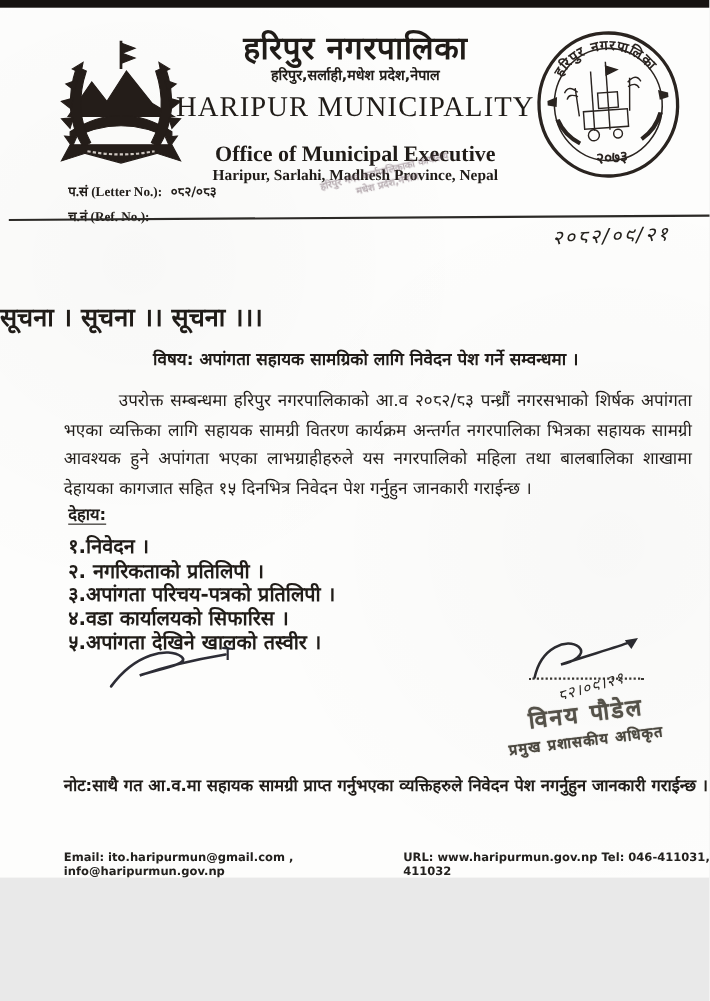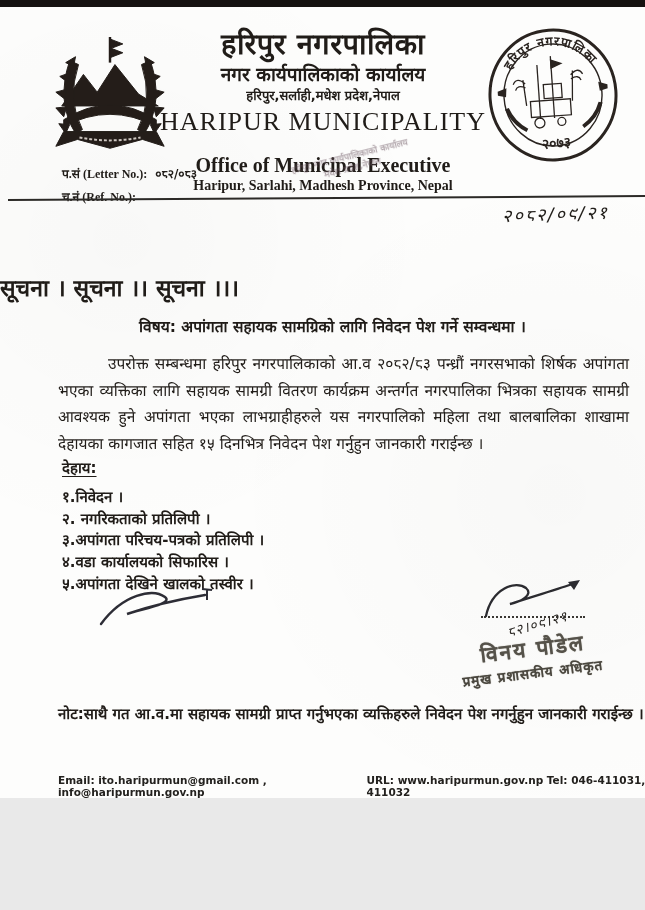--- a/index.html
+++ b/index.html
@@ -49,21 +49,21 @@
   }
 
   
   .notice-title{position:absolute;left:0;right:0;top:271px;text-align:left;font-size:23px;font-weight:bold;}
   .subject{position:absolute;left:0;right:12px;top:315px;text-align:center;font-size:15.5px;font-weight:bold;}
   .body-para{
     position:absolute;left:58px;right:48px;top:351px;
     font-size:15.5px;font-weight:500;line-height:1.72;text-align:justify;text-indent:50px;
   }
   .list-heading{position:absolute;left:62px;top:457px;font-size:15px;font-weight:bold;text-decoration:underline;text-underline-offset:3px;}
-  .doc-list{position:absolute;left:62px;top:487px;font-size:15px;font-weight:600;line-height:21.7px;}
+  .doc-list{position:absolute;left:62px;top:487px;font-size:18px;font-weight:600;line-height:21.7px;}
   .note-line{position:absolute;left:58px;top:703px;font-size:15px;font-weight:bold;}
 
   
   .sig-left{position:absolute;left:95px;top:580px;width:135px;height:60px;}
   .sig-right{position:absolute;left:428px;top:576px;width:210px;text-align:center;}
   .sig-right svg{display:block;margin:0 auto;}
   .sig-dotted{width:104px;margin:-6px auto 0 auto;border-bottom:2.5px dotted #3a3733;}
   .sig-hand-date{
     position:absolute;left:78px;top:38px;
     font-size:14px;font-style:italic;letter-spacing:1px;color:#2b2824;
@@ -122,21 +122,20 @@
         <path d="M20,30 l10,-6 -2,10 z M14,44 l11,-4 -3,10 z M10,60 l11,-3 -2,10 z M10,76 l11,-1 -3,10 z M13,92 l11,1 -4,9 z"></path>
         <path d="M110,30 l-10,-6 2,10 z M116,44 l-11,-4 3,10 z M120,60 l-11,-3 2,10 z M120,76 l-11,-1 3,10 z M117,92 l-11,1 4,9 z"></path>
         <path d="M18,100 L112,100 L120,115 L98,108 L65,117 L32,108 L10,115 Z"></path>
       </g>
       <path d="M34,106 Q65,112 96,106" fill="none" stroke="#cfc8c2" stroke-width="2" stroke-dasharray="3 2"></path>
     </svg>
   </div>
 
   <div class="header-center">
     <div class="np-title">हरिपुर नगरपालिका</div>
-    <div class="np-office">नगर कार्यपालिकाको कार्यालय</div>
     <div class="np-address">हरिपुर,सर्लाही,मधेश प्रदेश,नेपाल</div>
     <div class="en-title">HARIPUR MUNICIPALITY</div>
     <div class="en-office">Office of Municipal Executive</div>
     <div class="en-address">Haripur, Sarlahi, Madhesh Province, Nepal</div>
   </div>
 
   <div class="seal">
     <svg viewBox="0 0 134 138" width="134" height="138">
       <ellipse cx="67" cy="69" rx="63" ry="65" fill="none" stroke="#2a2420" stroke-width="3"></ellipse>
       <ellipse cx="67" cy="69" rx="49" ry="51" fill="none" stroke="#2a2420" stroke-width="1.4"></ellipse>

